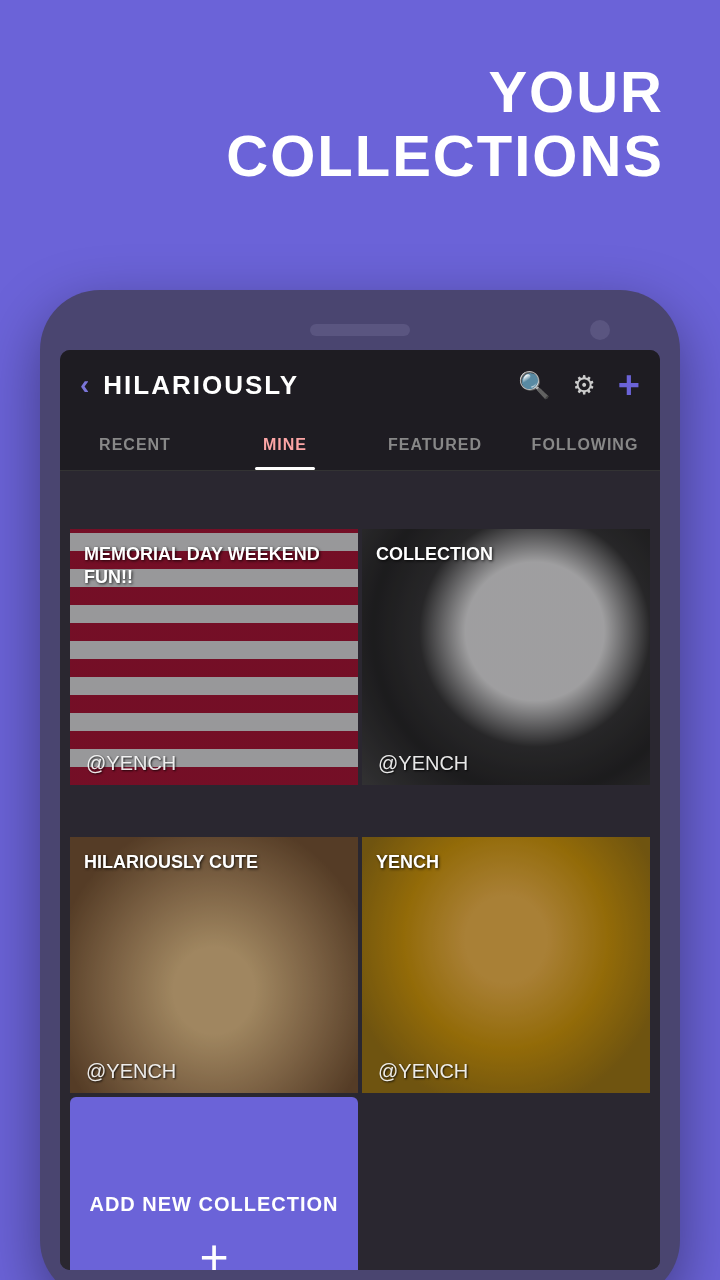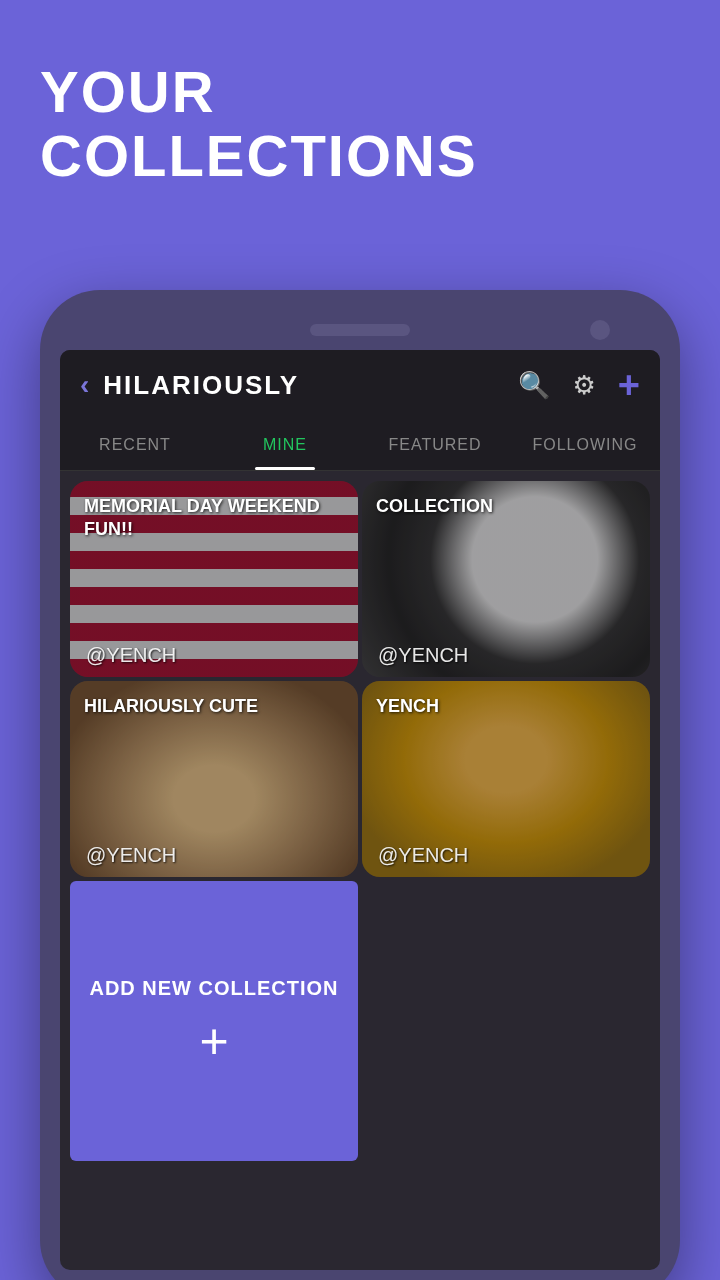--- a/index.html
+++ b/index.html
@@ -9,21 +9,21 @@
       height: 1280px;
       background-color: #6B63D8;
       font-family: 'Arial', sans-serif;
       overflow: hidden;
       position: relative;
     }
 
     
     .hero-section {
       padding: 60px 56px 30px 40px;
-      text-align: left;
+      text-align: right;
       color: white;
     }
 
     .hero-title {
       font-size: 58px;
       font-weight: 900;
       letter-spacing: 2px;
       margin-bottom: 20px;
       line-height: 1.1;
     }
@@ -130,28 +130,28 @@
       display: flex;
       border-bottom: 1px solid #333;
     }
 
     .tab {
       flex: 1;
       text-align: center;
       padding: 16px 0;
       color: #888;
       font-size: 16px;
-      font-weight: 400;
+      font-weight: 700;
       letter-spacing: 1px;
       cursor: pointer;
       position: relative;
     }
 
     .tab.active {
-      color: #22c55e;
+      color: #fca5a5;
     }
 
     .tab.active::after {
       content: '';
       position: absolute;
       bottom: 0;
       left: 50%;
       transform: translateX(-50%);
       width: 60px;
       height: 3px;
@@ -164,24 +164,25 @@
       display: grid;
       grid-template-columns: 1fr 1fr;
       gap: 4px;
       padding: 10px;
       background: #2a2730;
       overflow: hidden;
     }
 
     .collection-card {
       position: relative;
-      height: 196px;
-      border-radius: 18px;
+      height: 256px;
+      border-radius: 0;
       overflow: hidden;
       cursor: pointer;
+      margin-top: 48px;
     }
 
     
     .card-flag {
       position: absolute;
       top: 0; left: 0; right: 0; bottom: 0;
       background:
         repeating-linear-gradient(
           0deg,
           #BF0A30 0px, #BF0A30 18px,

